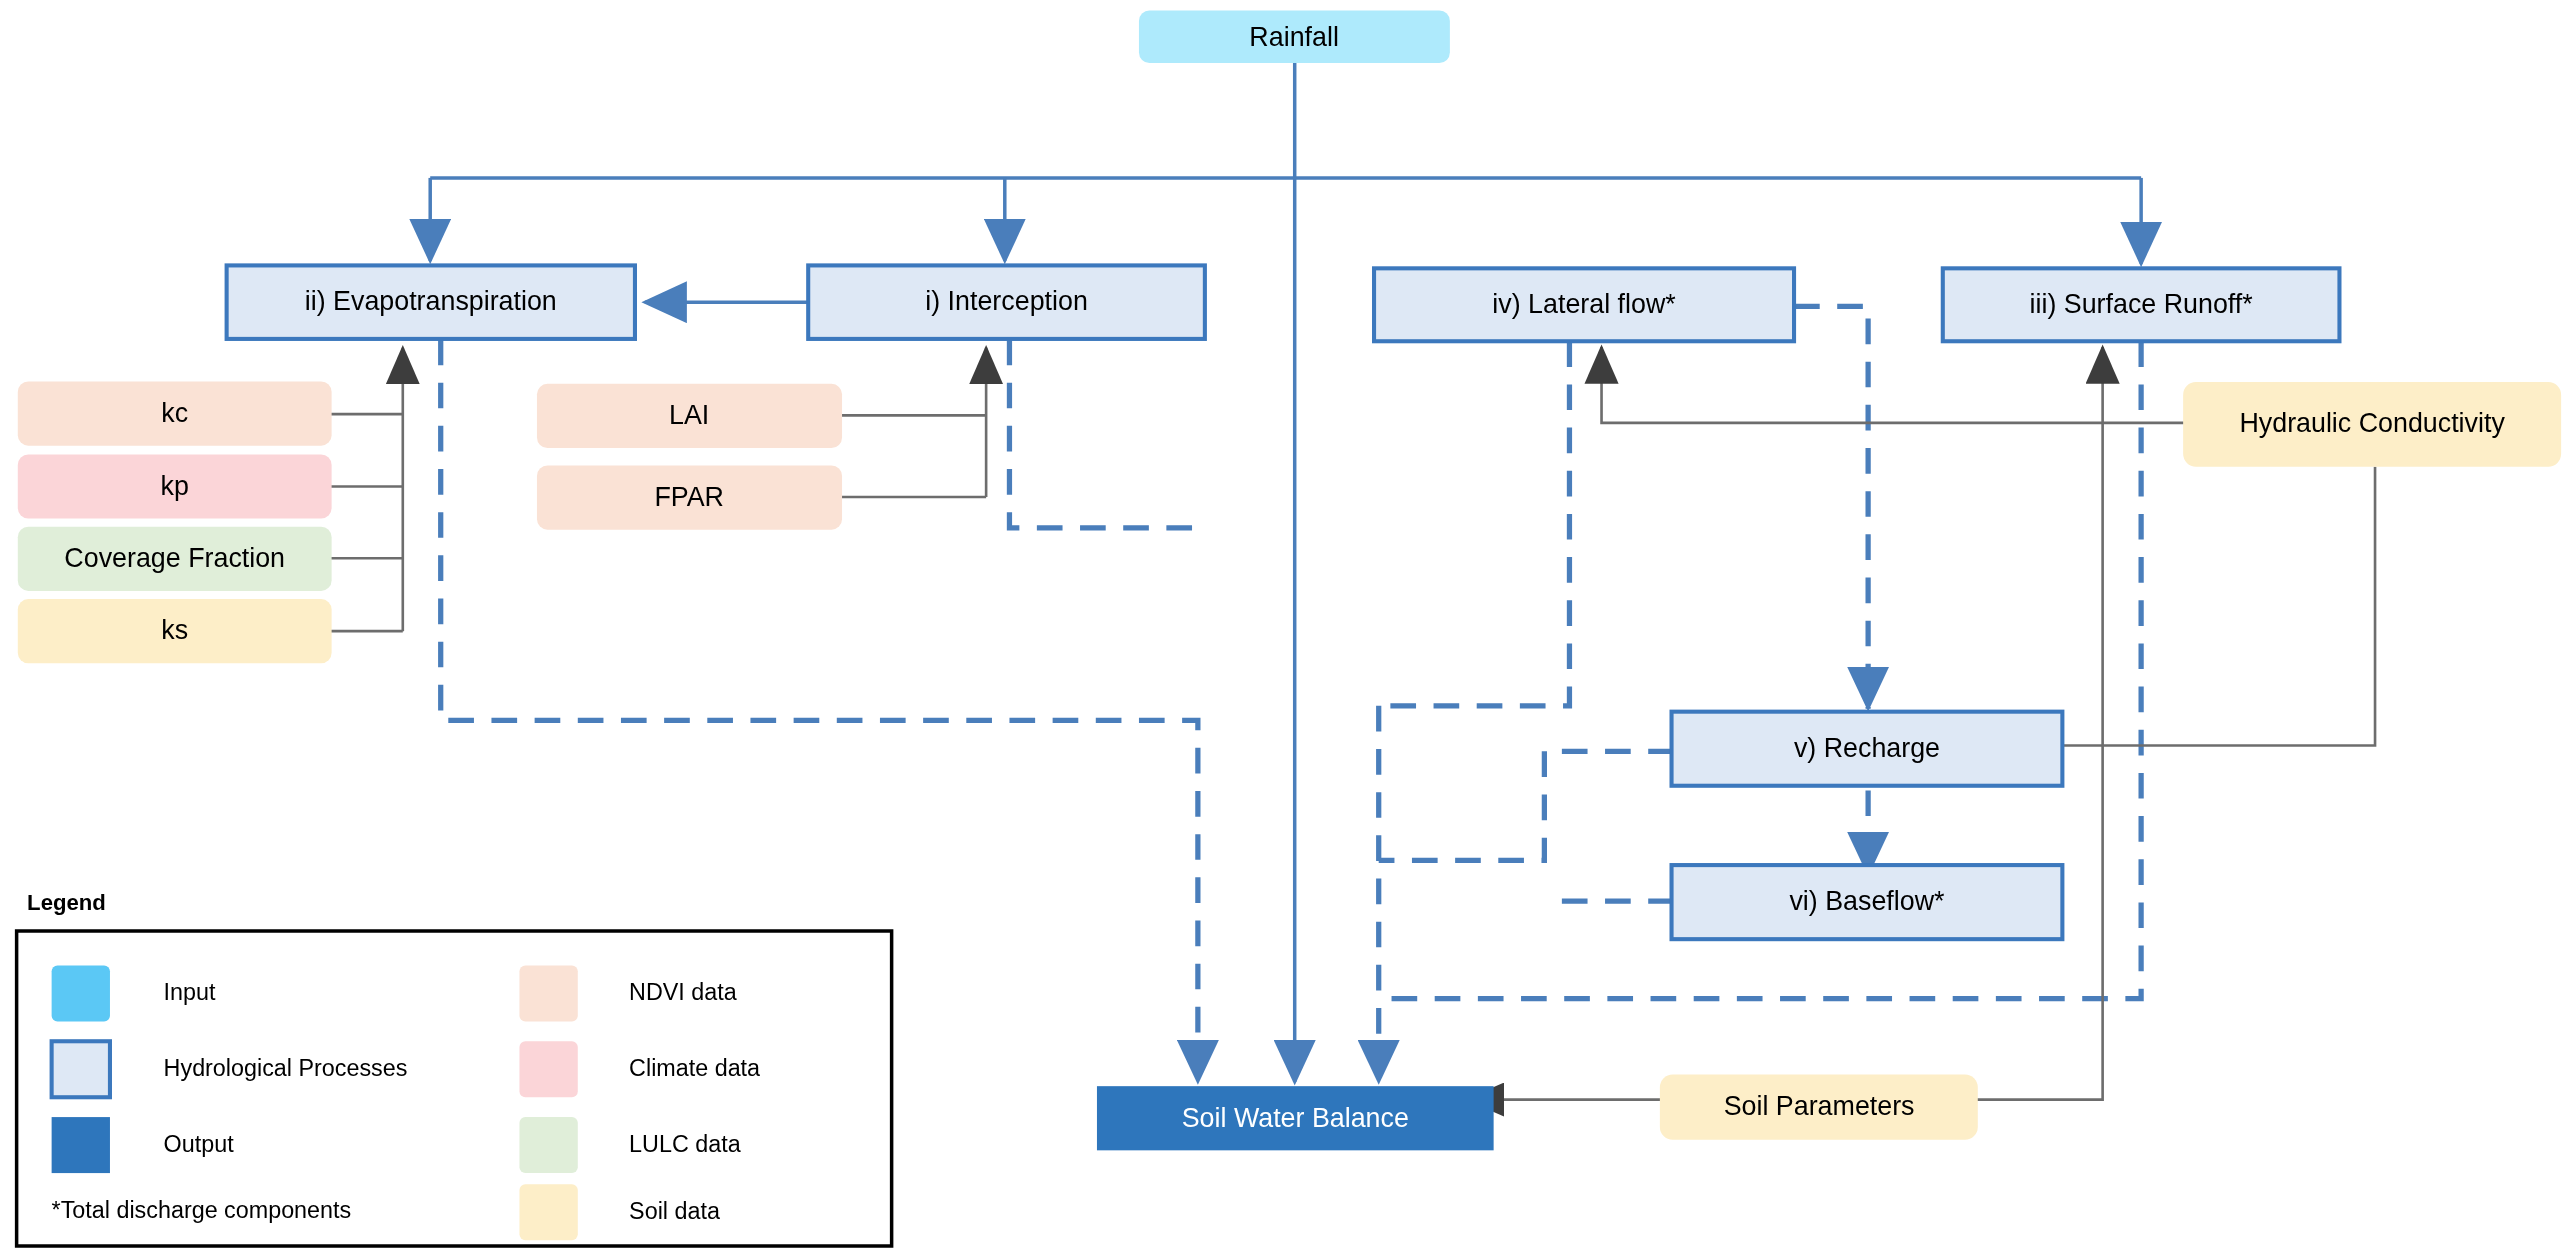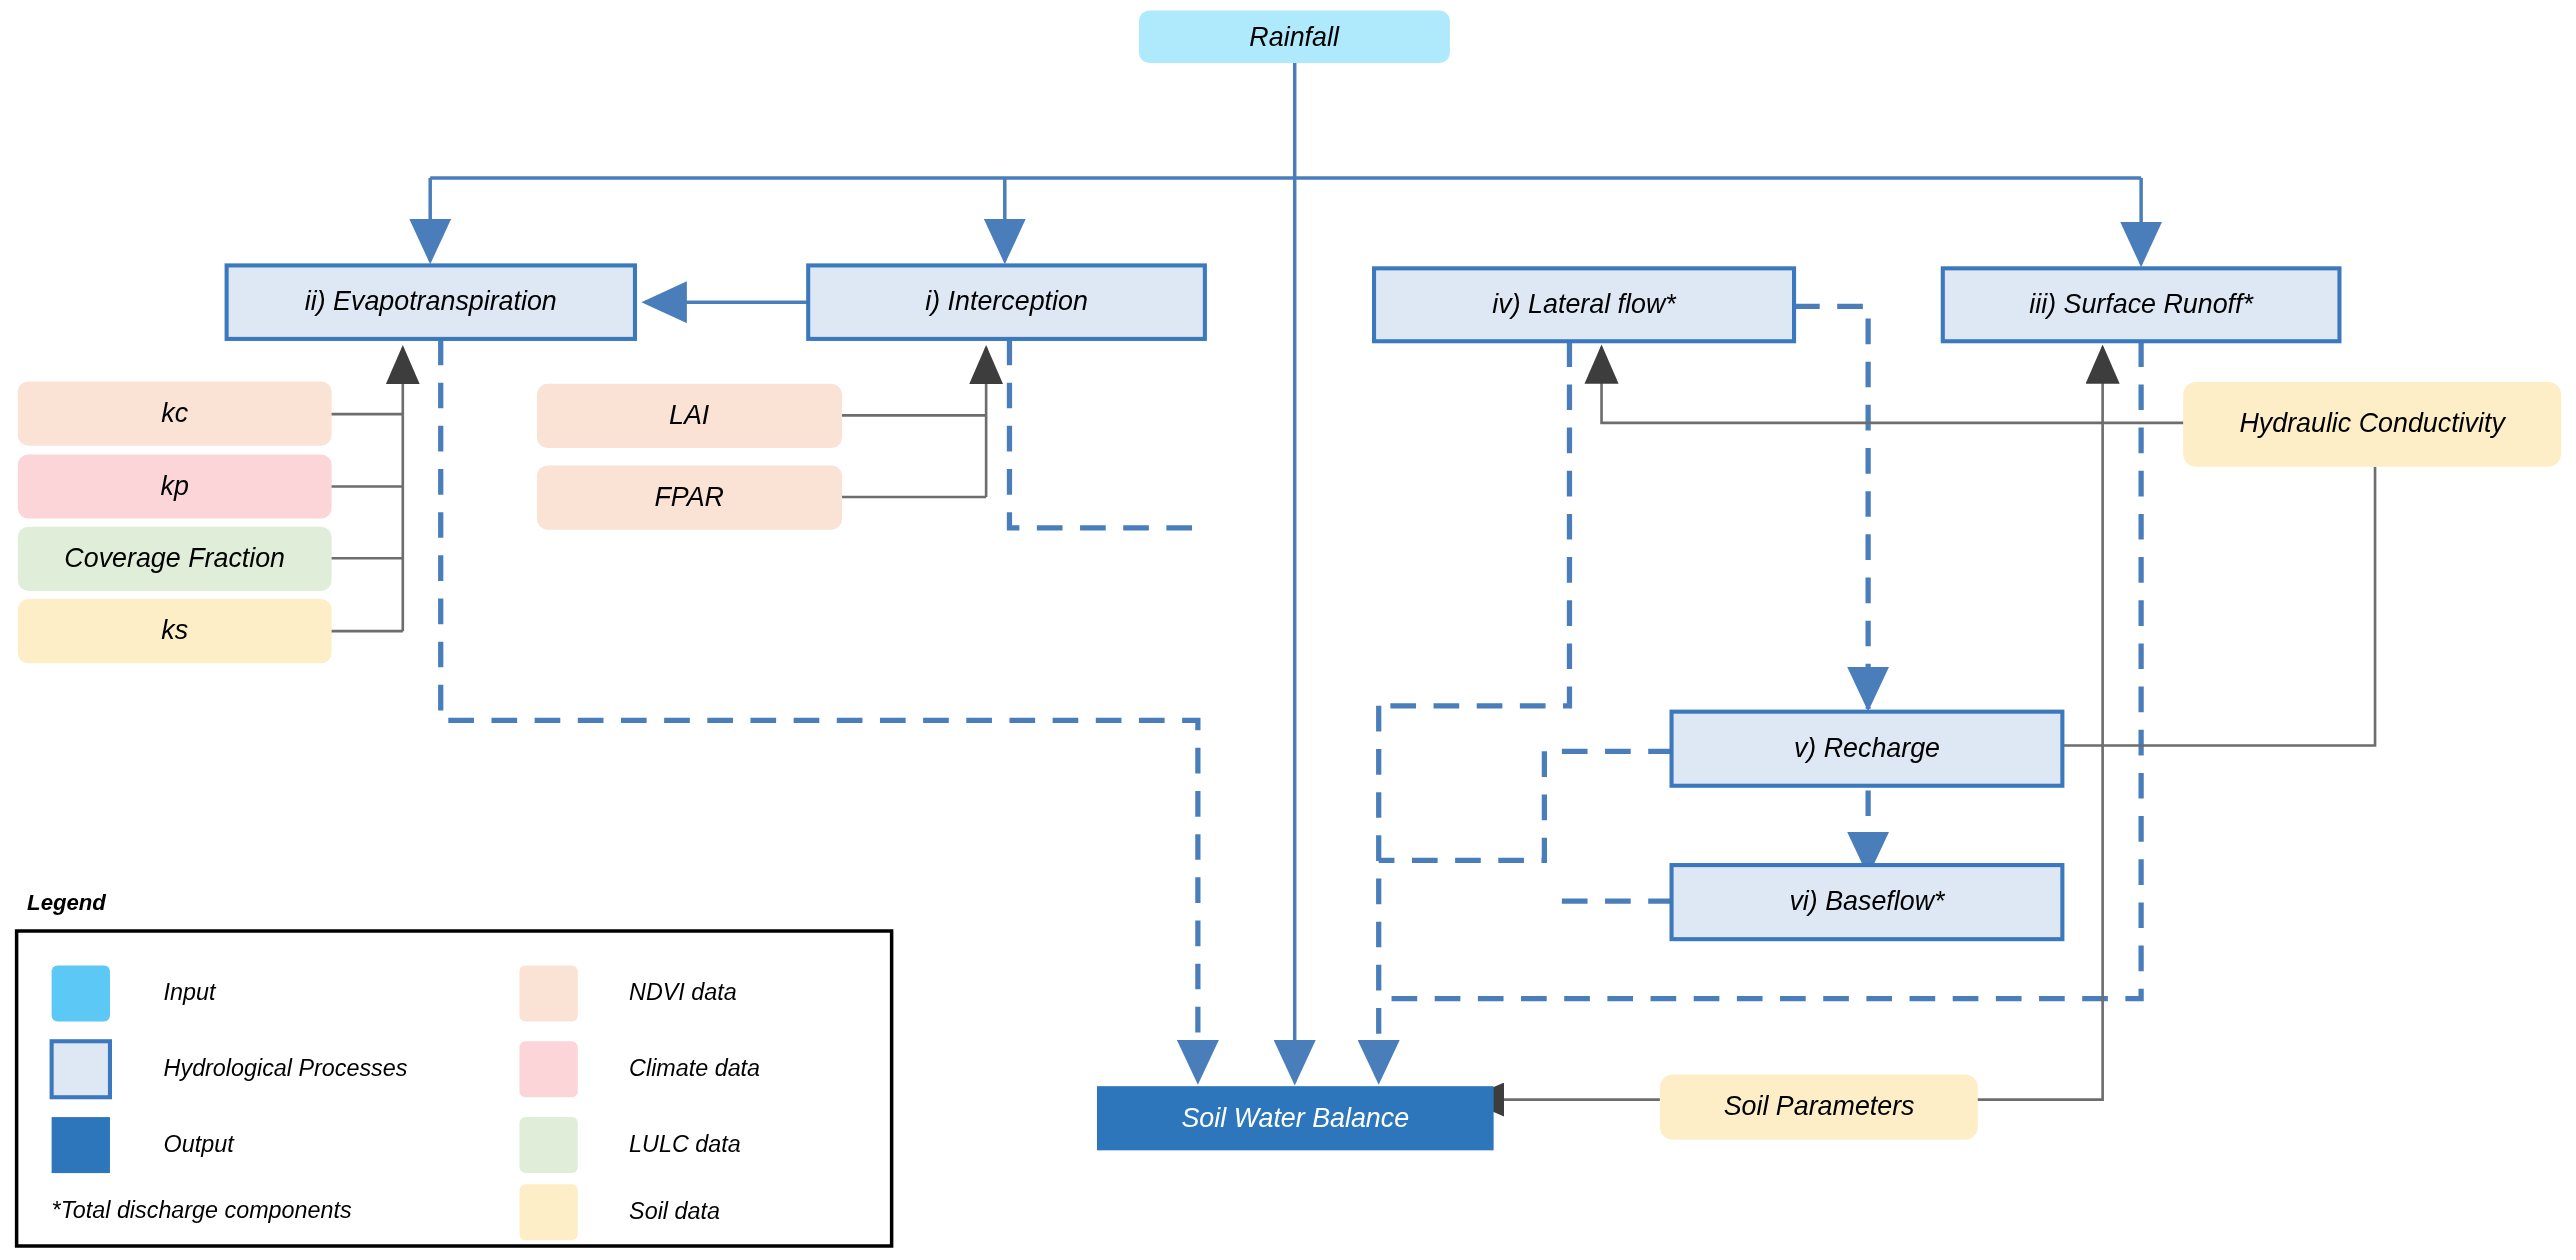--- a/index.html
+++ b/index.html
@@ -11,21 +11,20 @@
   body {
     width: 2576px;
     height: 1260px;
     font-family: "Liberation Sans", sans-serif;
     overflow: hidden;
   }
   #diagram-root {
     position: relative;
     width: 2576px;
     height: 968px;
-    font-style: italic;
   }
   svg#flow-svg {
     position: absolute;
     top: 0;
     left: 0;
     width: 2576px;
     height: 1260px;
   }
   .node-label {
     font-family: "Liberation Sans", sans-serif;

